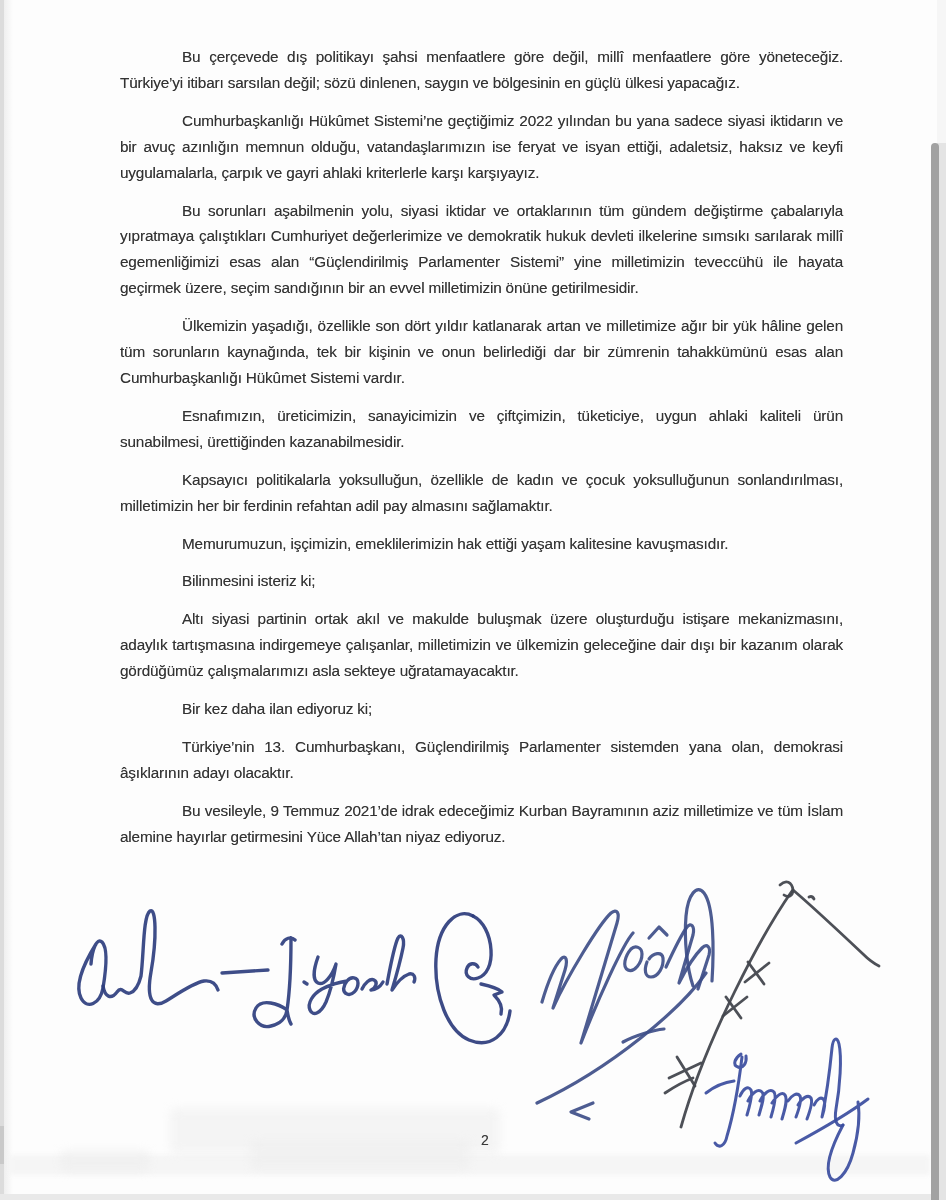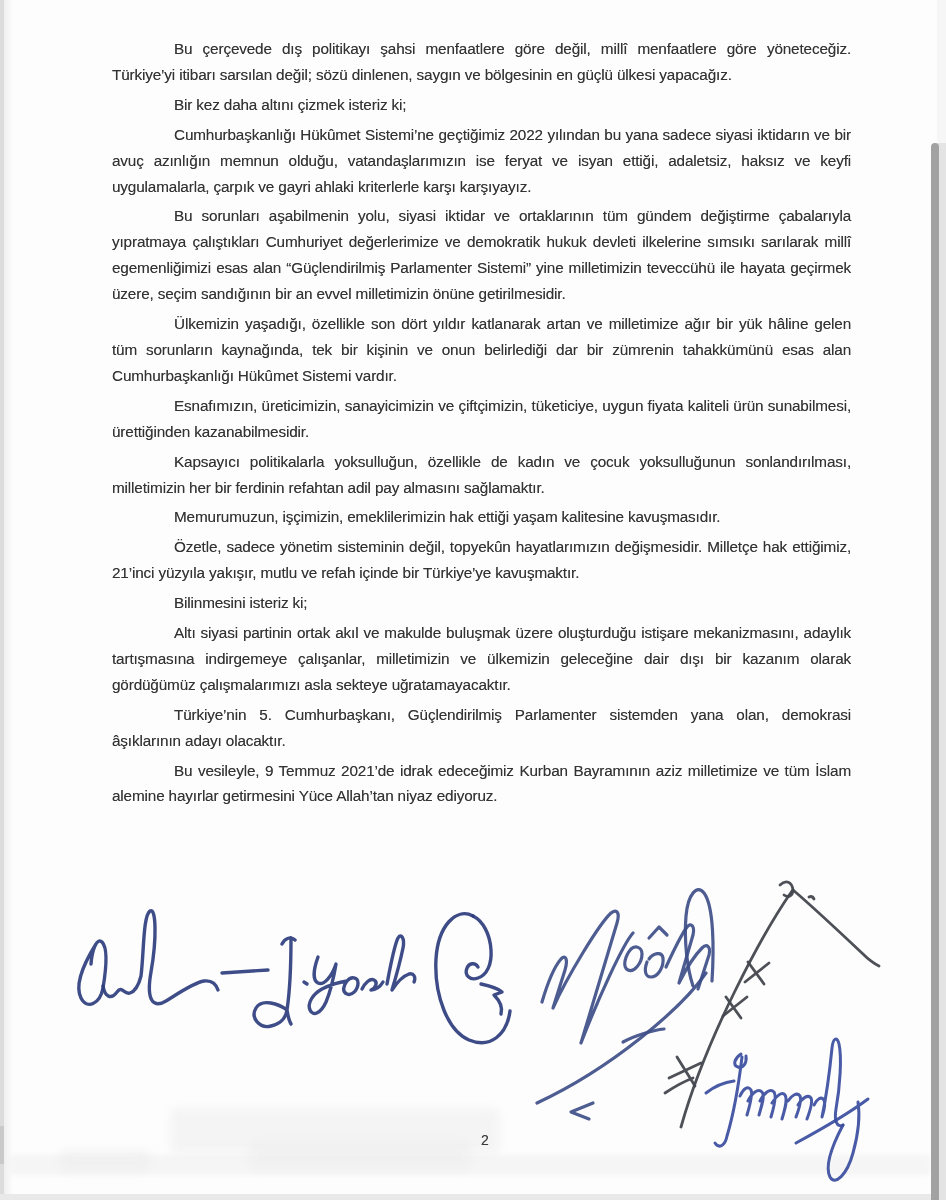--- a/index.html
+++ b/index.html
@@ -24,21 +24,21 @@
   .scroll-track-top{position:absolute;right:0;top:0;width:9px;height:143px;background:#f6f6f6;}
   .scroll-thumb{position:absolute;right:7px;top:143px;width:8px;height:1057px;
     background:#a2a2a2;border-radius:5px 5px 0 0;}
   
   .text-block{
     position:absolute;left:108px;top:32px;width:747px;
     color:#333333;font-size:15.3px;line-height:25.9px;
     letter-spacing:-0.15px;text-align:justify;
     text-shadow:0 0 0.5px rgba(60,60,60,.55);
   }
-  .text-block p{margin:4px;text-indent:62px;}
+  .text-block p{margin:12px;text-indent:62px;}
   .page-number{
     position:absolute;left:481px;top:1132px;color:#3a3a3a;
     font-size:14px;text-shadow:0 0 .5px rgba(60,60,60,.5);
   }
   .signatures{position:absolute;left:0;top:0;width:946px;height:1200px;pointer-events:none;}
   .signatures path{fill:none;stroke-linecap:round;stroke-linejoin:round;}
 </style>
 </head>
 <body>
 
@@ -52,31 +52,30 @@
   <div class="ghost g2"></div>
   <div class="ghost g3"></div>
   <div class="edge-bottom"></div>
 
   <div class="scroll-track"></div>
   <div class="scroll-track-top"></div>
   <div class="scroll-thumb"></div>
 
   <div class="text-block">
     <p>Bu çerçevede dış politikayı şahsi menfaatlere göre değil, millî menfaatlere göre yöneteceğiz. Türkiye’yi itibarı sarsılan değil; sözü dinlenen, saygın ve bölgesinin en güçlü ülkesi yapacağız.</p>
-    <p>Bir kez daha altını çizmek isteriz ki;</p>
     <p>Cumhurbaşkanlığı Hükûmet Sistemi’ne geçtiğimiz 2022 yılından bu yana sadece siyasi iktidarın ve bir avuç azınlığın memnun olduğu, vatandaşlarımızın ise feryat ve isyan ettiği, adaletsiz, haksız ve keyfi uygulamalarla, çarpık ve gayri ahlaki kriterlerle karşı karşıyayız.</p>
     <p>Bu sorunları aşabilmenin yolu, siyasi iktidar ve ortaklarının tüm gündem değiştirme çabalarıyla yıpratmaya çalıştıkları Cumhuriyet değerlerimize ve demokratik hukuk devleti ilkelerine sımsıkı sarılarak millî egemenliğimizi esas alan “Güçlendirilmiş Parlamenter Sistemi” yine milletimizin teveccühü ile hayata geçirmek üzere, seçim sandığının bir an evvel milletimizin önüne getirilmesidir.</p>
     <p>Ülkemizin yaşadığı, özellikle son dört yıldır katlanarak artan ve milletimize ağır bir yük hâline gelen tüm sorunların kaynağında, tek bir kişinin ve onun belirlediği dar bir zümrenin tahakkümünü esas alan Cumhurbaşkanlığı Hükûmet Sistemi vardır.</p>
-    <p>Esnafımızın, üreticimizin, sanayicimizin ve çiftçimizin, tüketiciye, uygun fiyata kaliteli ürün sunabilmesi, ürettiğinden kazanabilmesidir.</p>
+    <p>Esnafımızın, üreticimizin, sanayicimizin ve çiftçimizin, tüketiciye, uygun ahlaki kaliteli ürün sunabilmesi, ürettiğinden kazanabilmesidir.</p>
     <p>Kapsayıcı politikalarla yoksulluğun, özellikle de kadın ve çocuk yoksulluğunun sonlandırılması, milletimizin her bir ferdinin refahtan adil pay almasını sağlamaktır.</p>
     <p>Memurumuzun, işçimizin, emeklilerimizin hak ettiği yaşam kalitesine kavuşmasıdır.</p>
-    <p>Özetle, sadece yönetim sisteminin değil, topyekûn hayatlarımızın değişmesidir. Milletçe hak ettiğimiz, 21’inci yüzyıla yakışır, mutlu ve refah içinde bir Türkiye’ye kavuşmaktır.</p>
     <p>Bilinmesini isteriz ki;</p>
     <p>Altı siyasi partinin ortak akıl ve makulde buluşmak üzere oluşturduğu istişare mekanizmasını, adaylık tartışmasına indirgemeye çalışanlar, milletimizin ve ülkemizin geleceğine dair dışı bir kazanım olarak gördüğümüz çalışmalarımızı asla sekteye uğratamayacaktır.</p>
-    <p>Türkiye’nin 5. Cumhurbaşkanı, Güçlendirilmiş Parlamenter sistemden yana olan, demokrasi âşıklarının adayı olacaktır.</p>
+    <p>Bir kez daha ilan ediyoruz ki;</p>
+    <p>Türkiye’nin 13. Cumhurbaşkanı, Güçlendirilmiş Parlamenter sistemden yana olan, demokrasi âşıklarının adayı olacaktır.</p>
     <p>Bu vesileyle, 9 Temmuz 2021’de idrak edeceğimiz Kurban Bayramının aziz milletimize ve tüm İslam alemine hayırlar getirmesini Yüce Allah’tan niyaz ediyoruz.</p>
   </div>
 
   <svg class="signatures" viewBox="0 0 946 1200" xmlns="http://www.w3.org/2000/svg">
     <g stroke="#2e3e7e" stroke-width="3.4" stroke-opacity=".92">
       <path d="M 96 944 C 86 960 74 984 81 998 C 87 1010 100 1004 103 988 C 106 970 108 948 102 942 C 97 937 92 950 91 964"></path>
       <path d="M 103 986 C 105 997 111 1000 117 992 C 122 985 124 995 130 993 C 136 991 139 984 141 976 C 144 952 143 916 150 911 C 156 907 157 938 151 972 C 146 1000 153 1009 166 1001 C 179 993 193 983 204 981 C 212 980 216 984 218 990"></path>
     </g>
     <g stroke="#2e3e7e" stroke-width="3.4" stroke-opacity=".92">
       <path d="M 222 973 L 268 970"></path>

